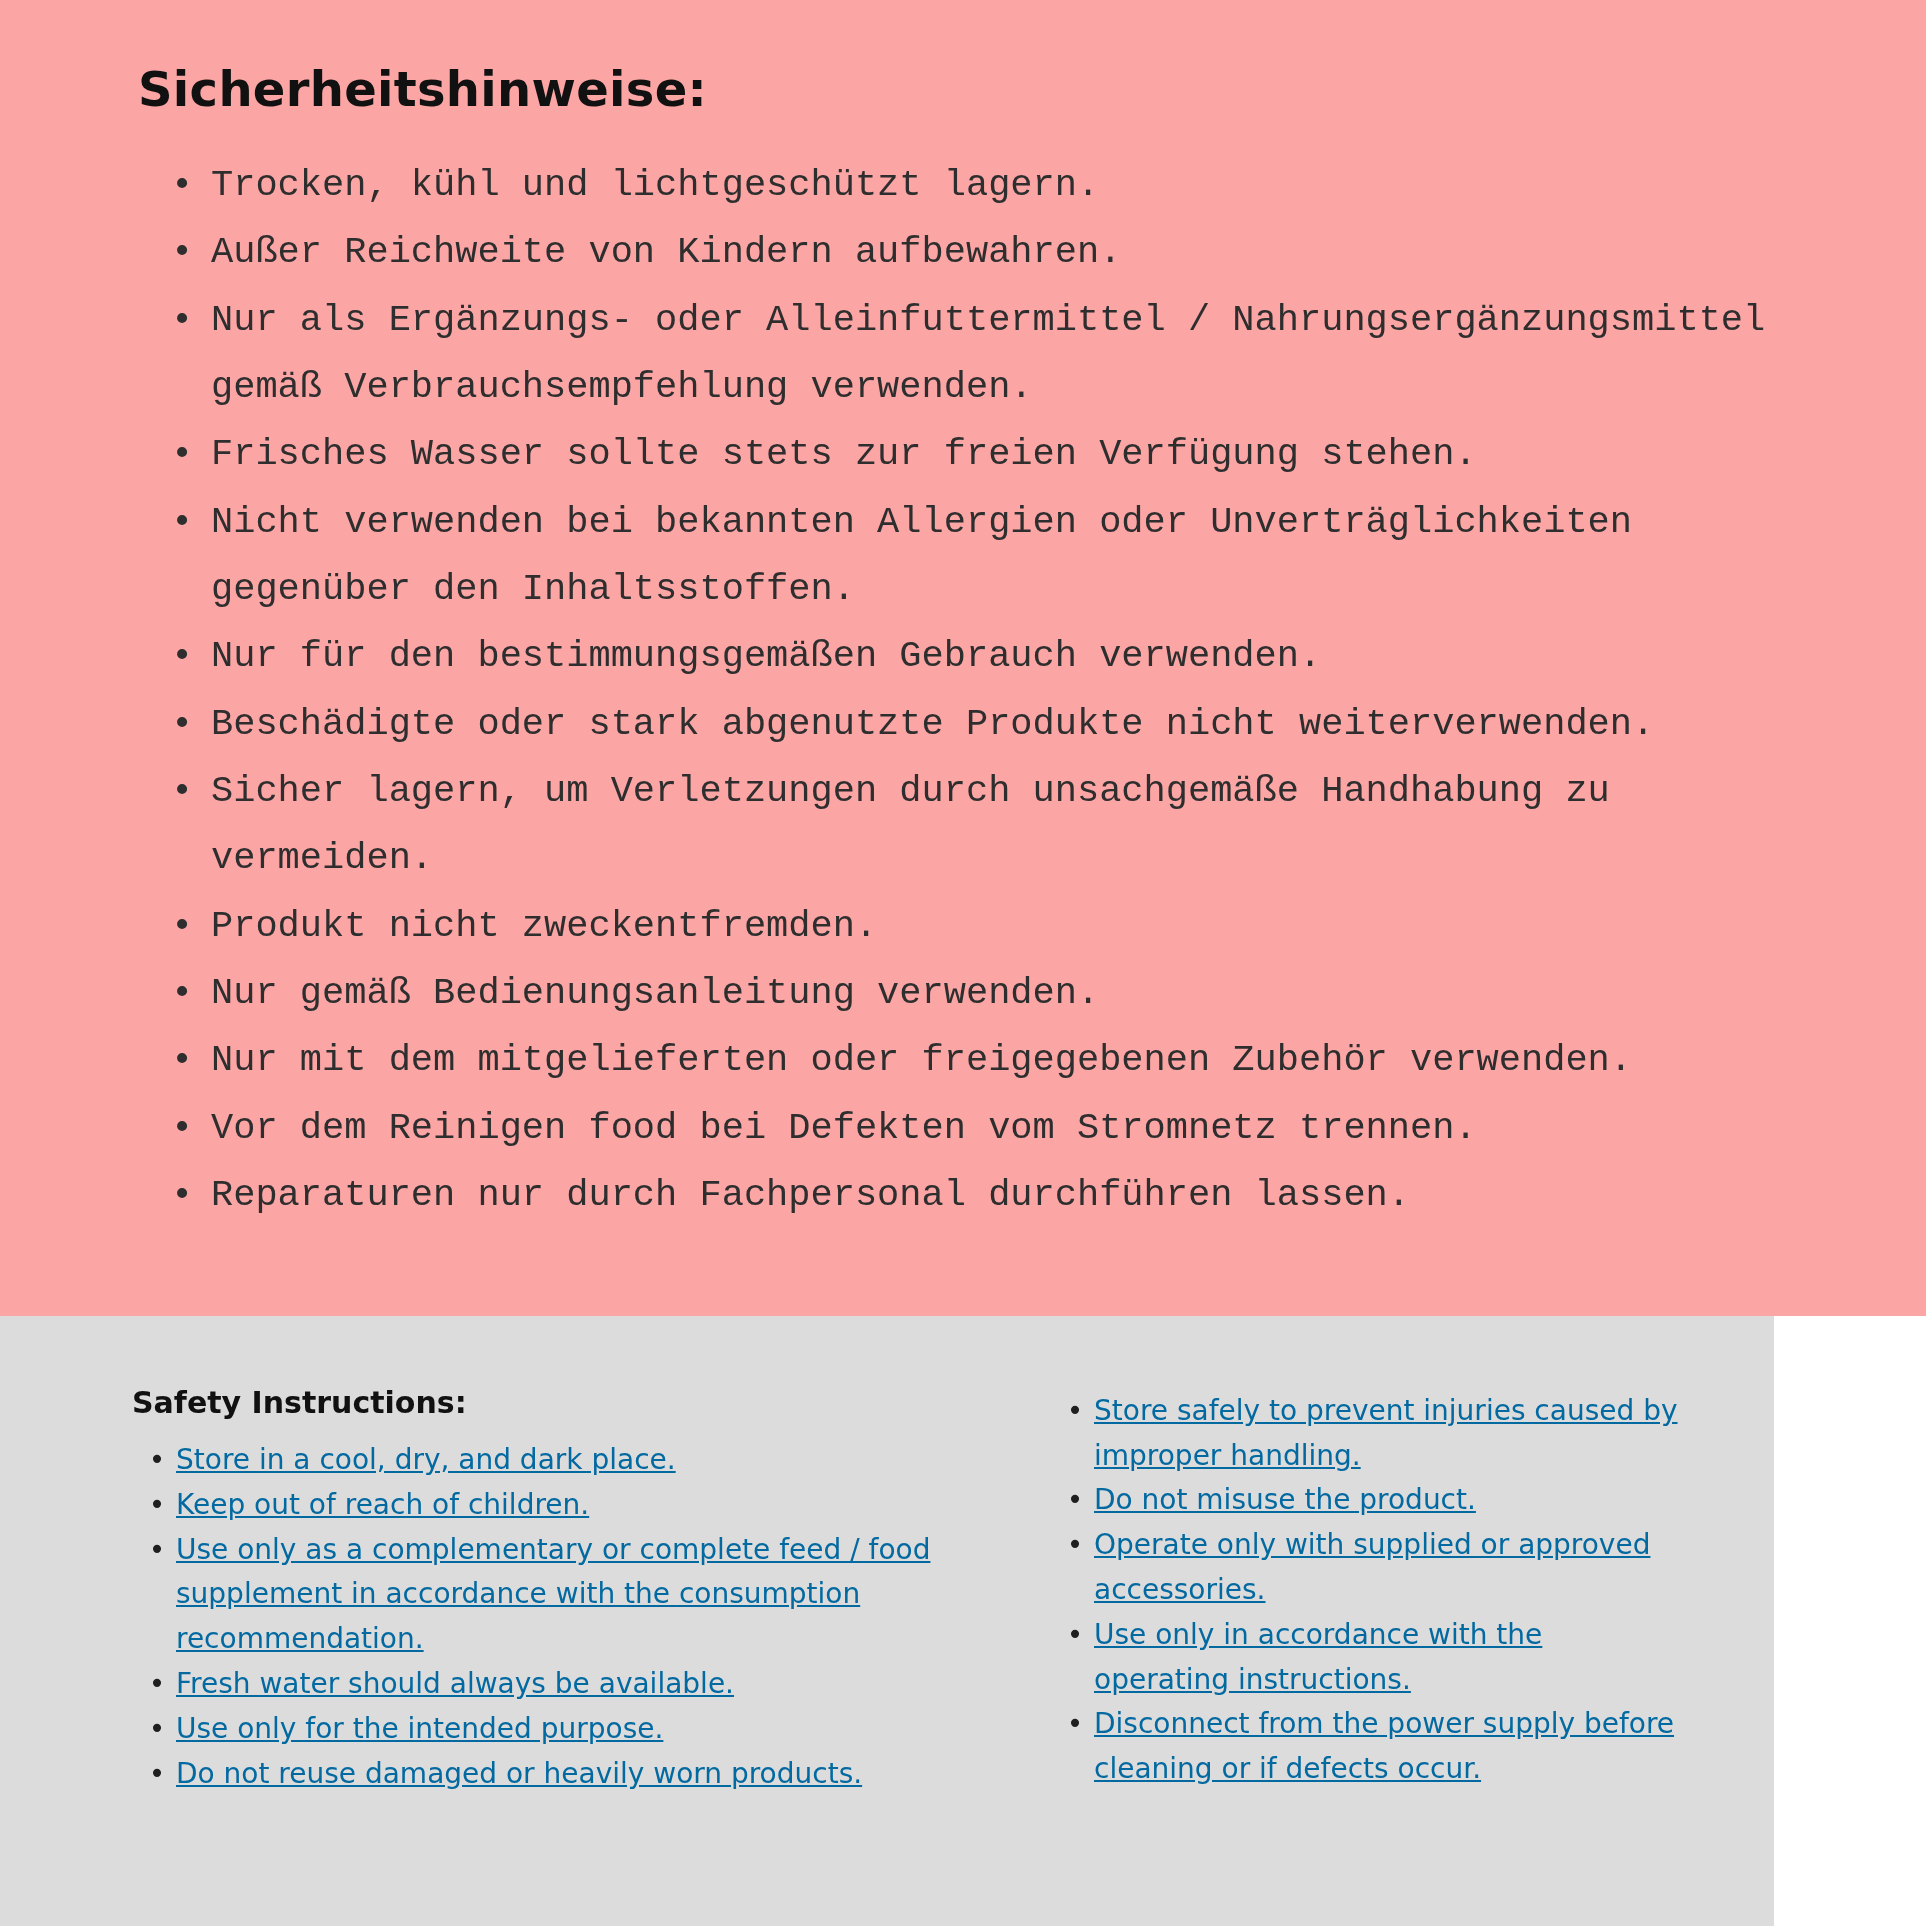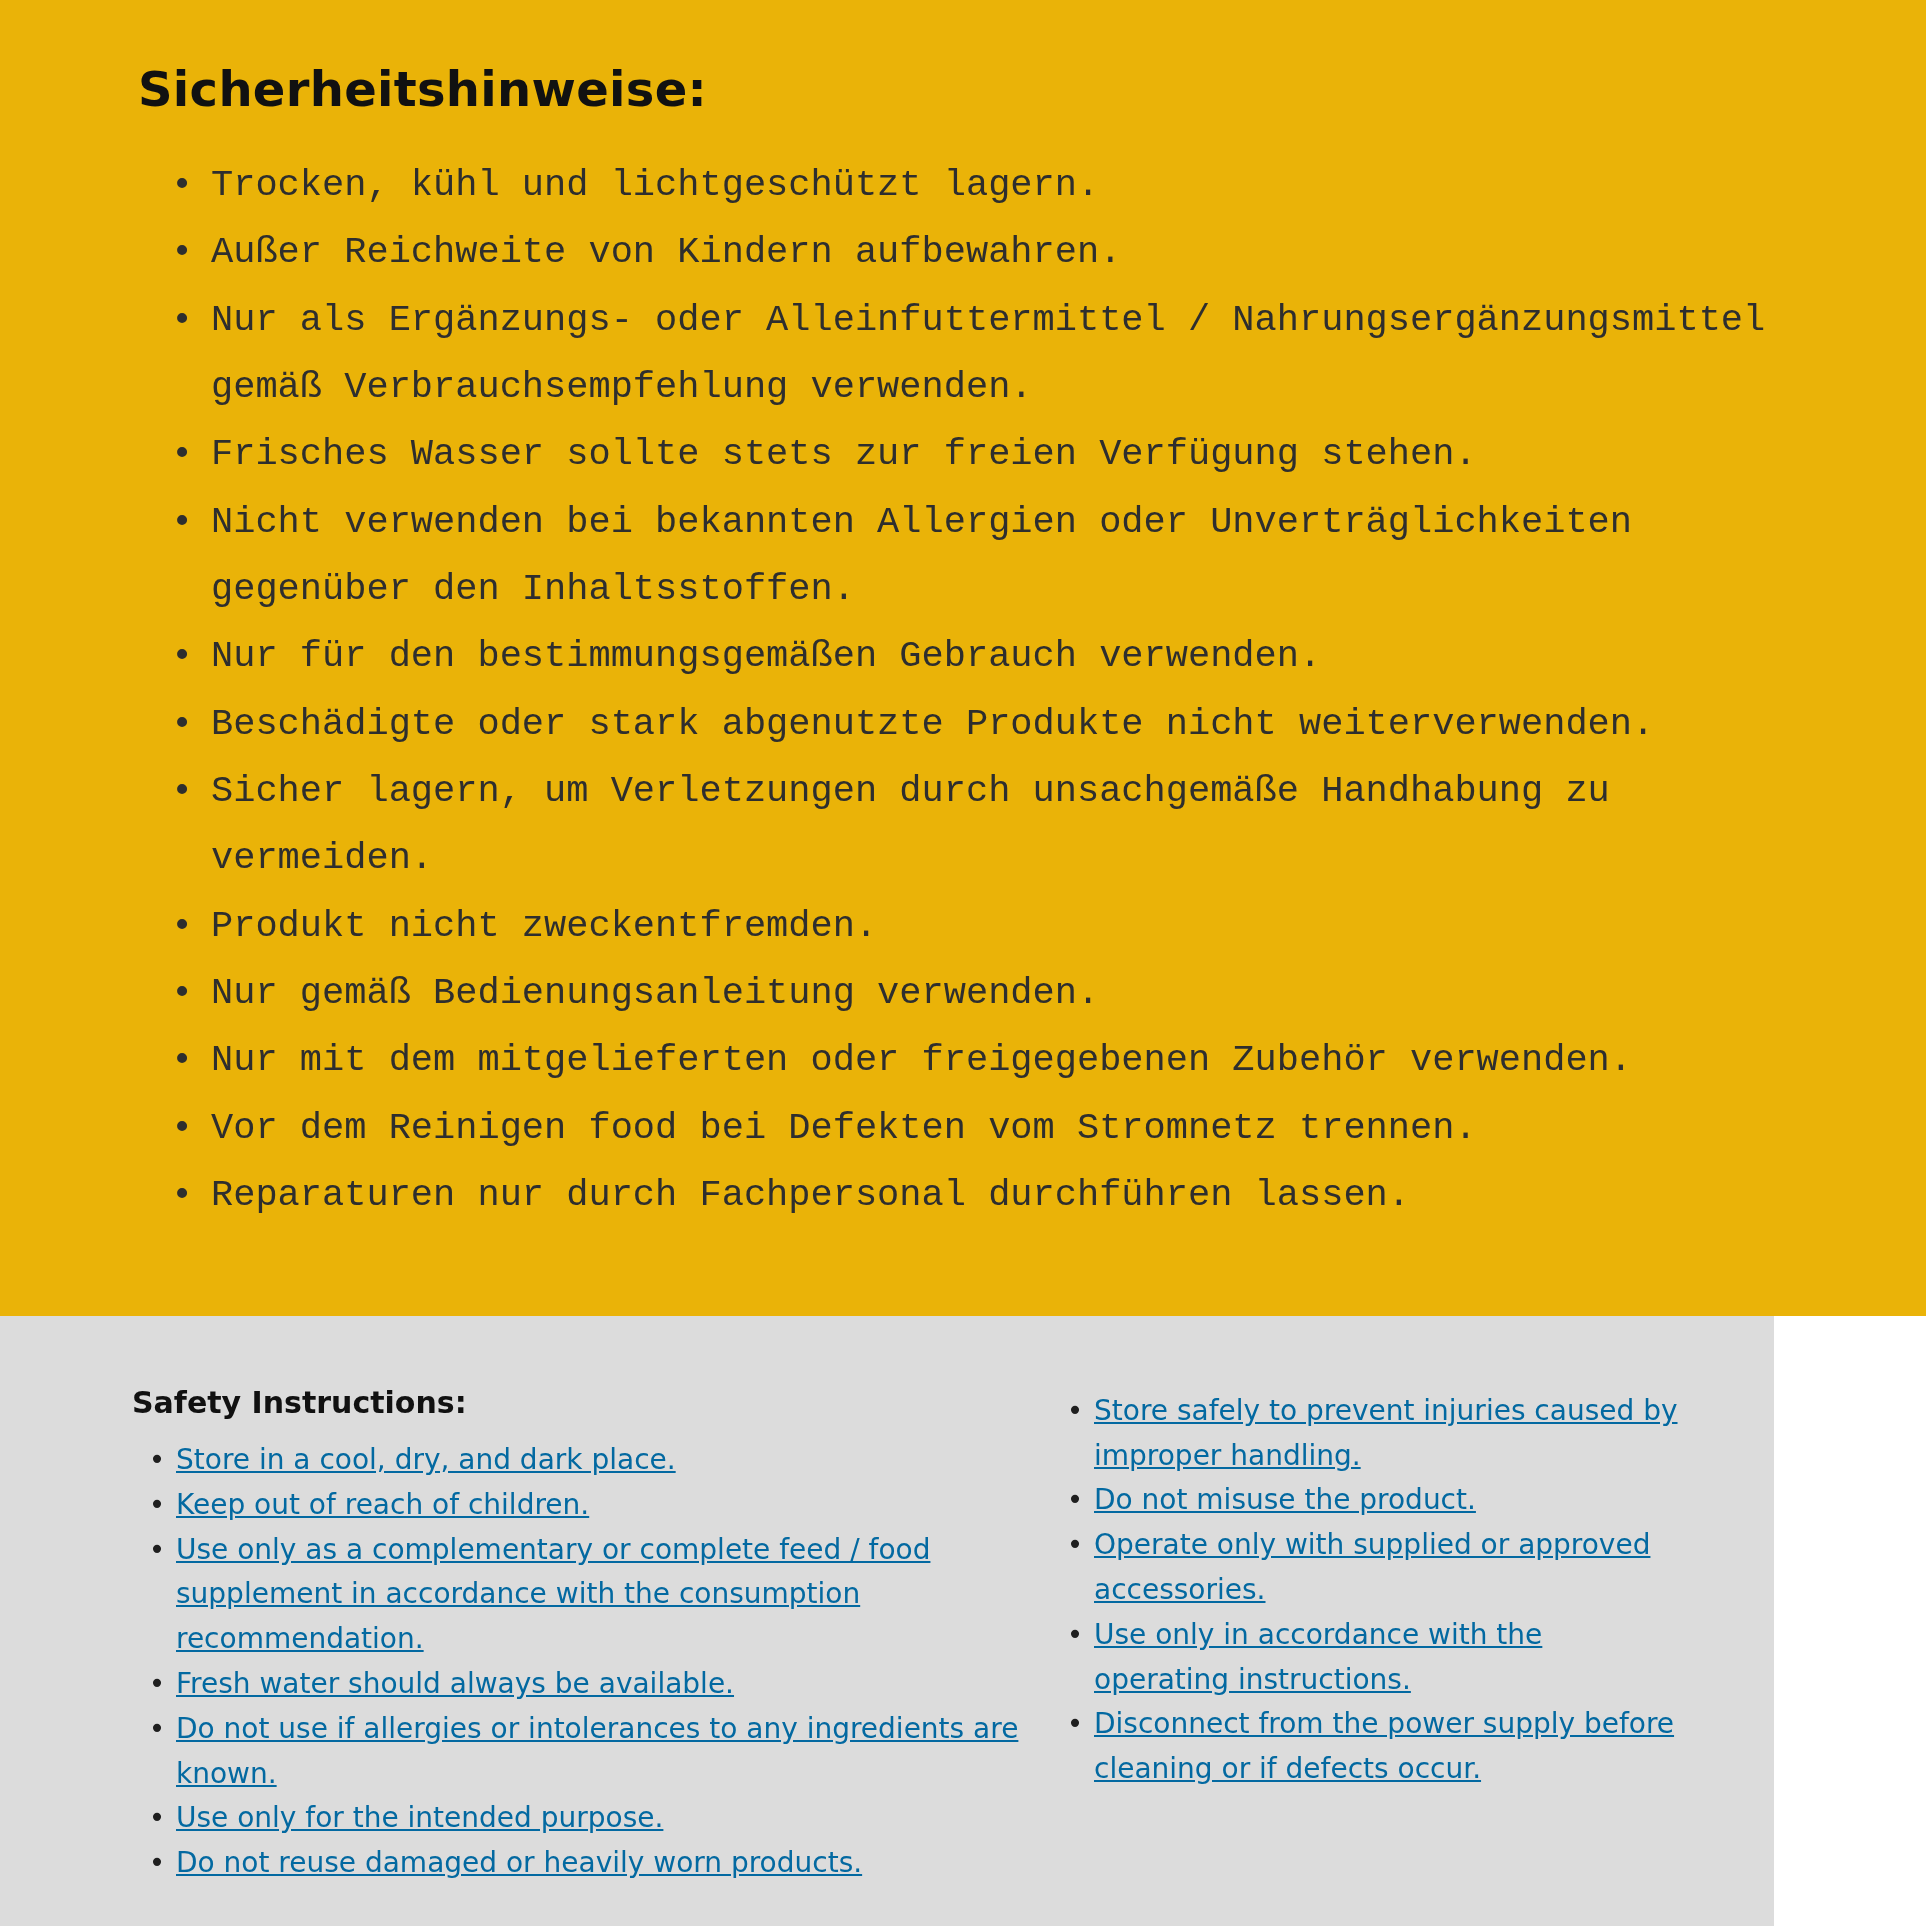--- a/index.html
+++ b/index.html
@@ -18,21 +18,21 @@
 
   
   .de-section {
     position: absolute;
     top: 0;
     left: 0;
     width: 1926px;
     height: 1316px;
     box-sizing: border-box;
     padding: 61px 96px 0 138px;
-    background: #eab308;
+    background: #fca5a5;
   }
   .de-title {
     font-size: 48px;
     font-weight: 700;
     color: #111111;
     margin: 0 0 35px 0;
     letter-spacing: 0.3px;
   }
   .de-list {
     list-style: none;
@@ -132,21 +132,20 @@
 <section class="en-panel">
   <div class="en-columns">
 
     <div class="en-col-left">
       <h2 class="en-title">Safety Instructions:</h2>
       <ul class="en-list">
         <li>Store in a cool, dry, and dark place.</li>
         <li>Keep out of reach of children.</li>
         <li>Use only as a complementary or complete feed / food supplement in accordance with the consumption recommendation.</li>
         <li>Fresh water should always be available.</li>
-        <li>Do not use if allergies or intolerances to any ingredients are known.</li>
         <li>Use only for the intended purpose.</li>
         <li>Do not reuse damaged or heavily worn products.</li>
       </ul>
     </div>
 
     <div class="en-col-right">
       <ul class="en-list">
         <li>Store safely to prevent injuries caused by improper handling.</li>
         <li>Do not misuse the product.</li>
         <li>Operate only with supplied or approved accessories.</li>

